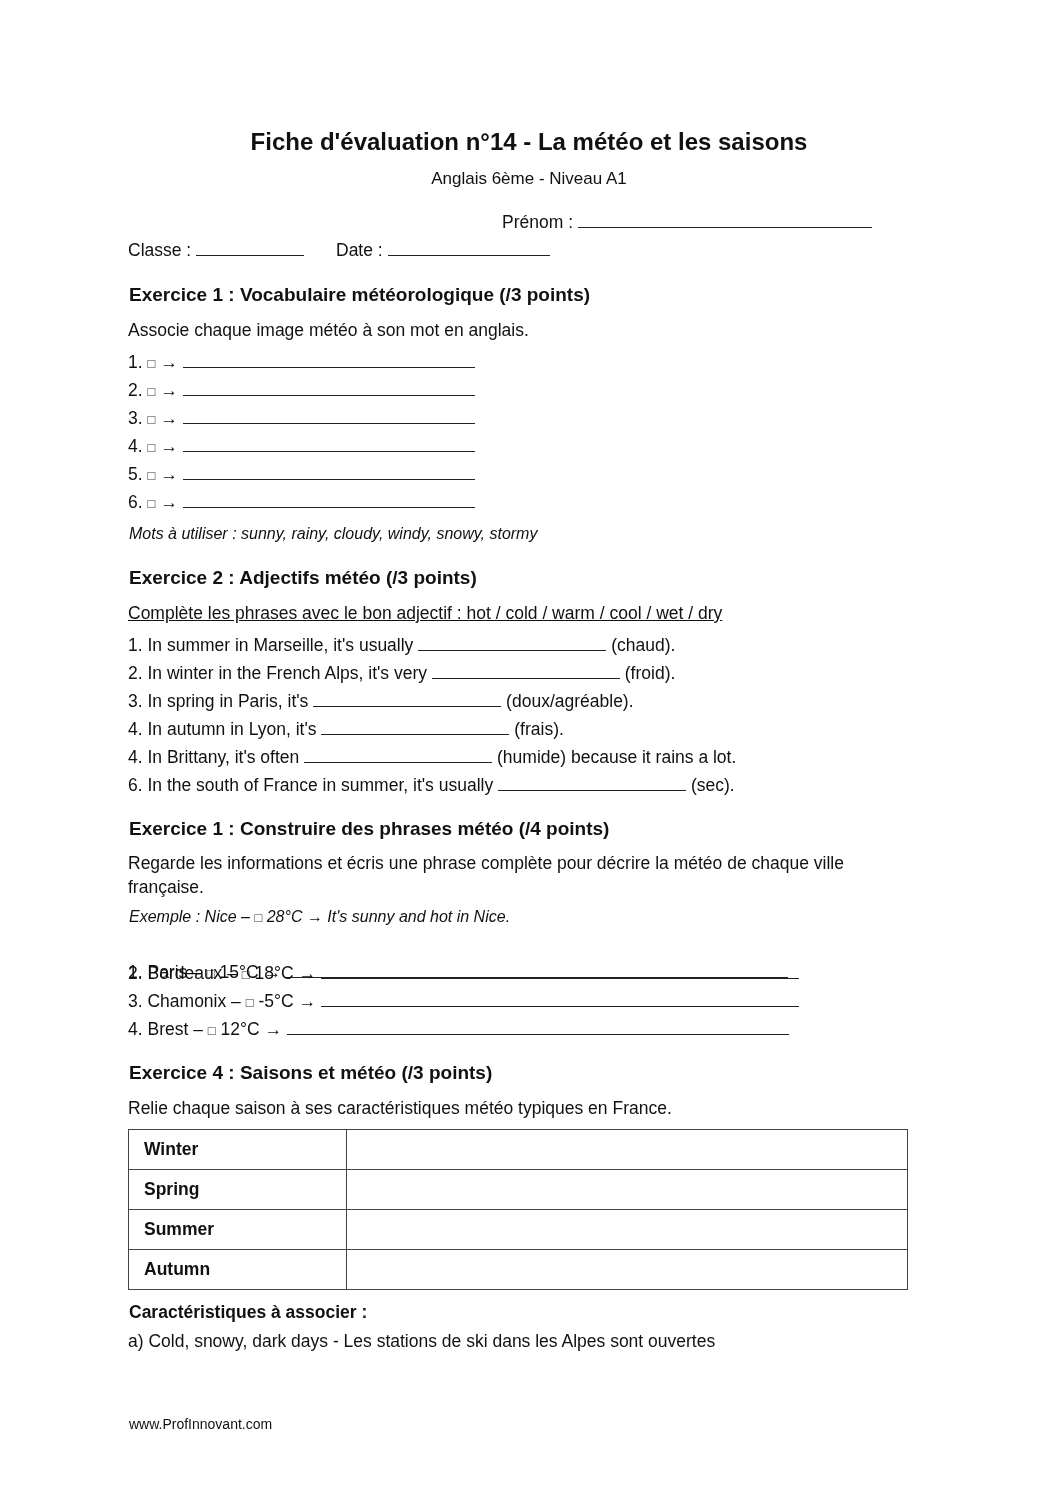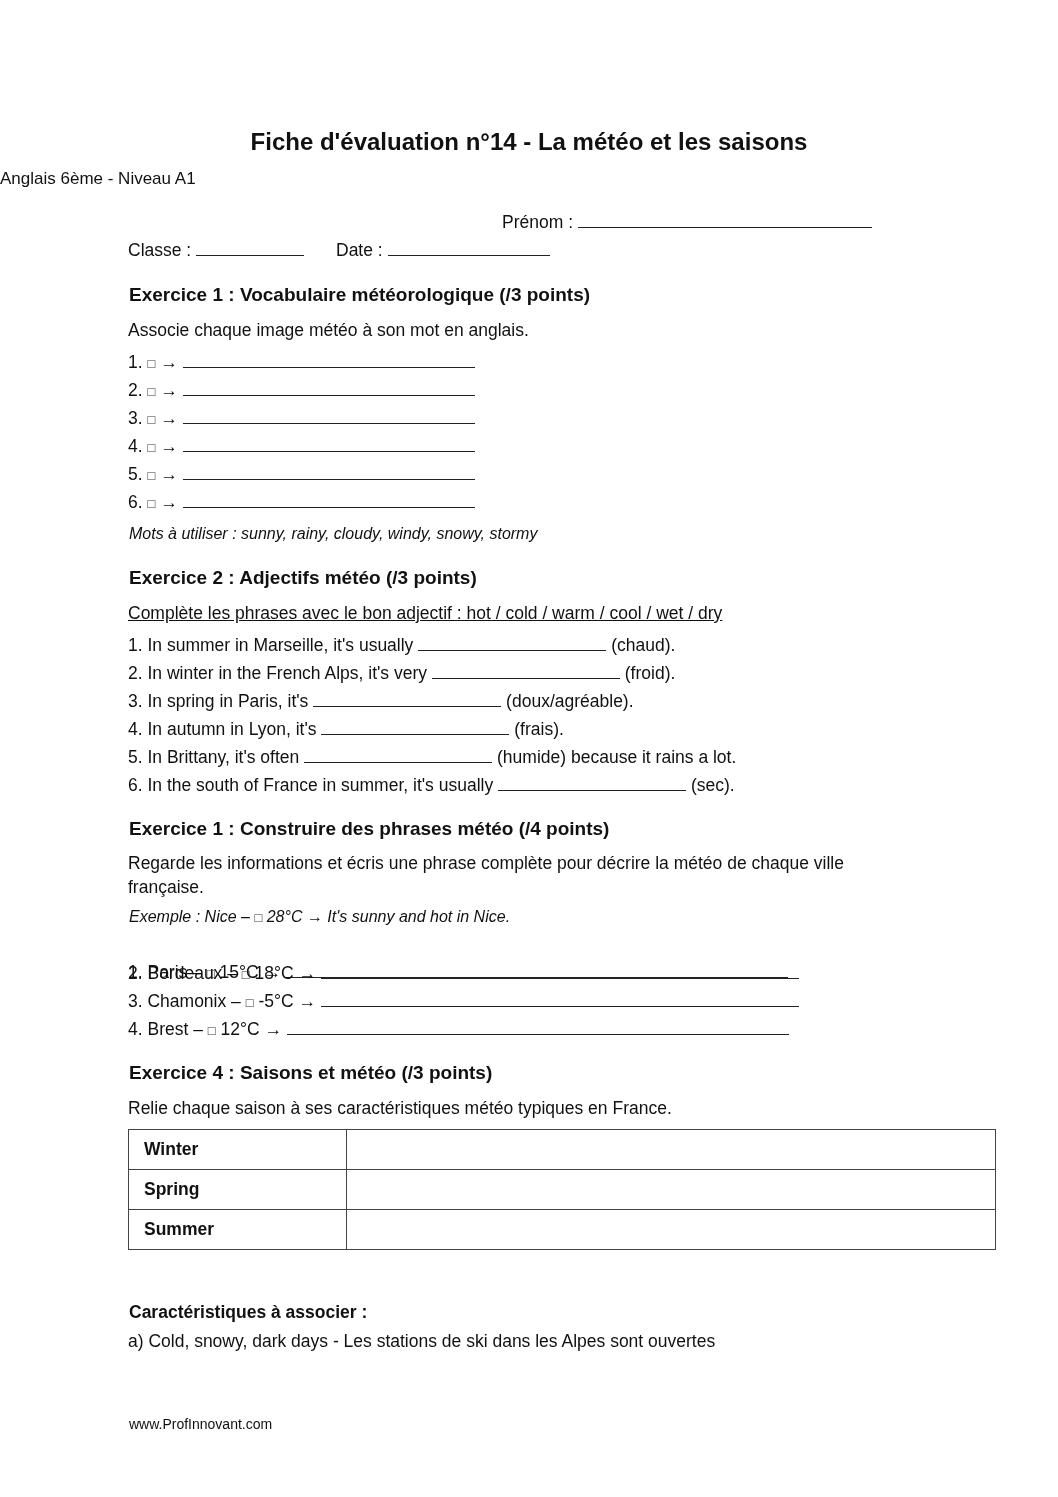--- a/index.html
+++ b/index.html
@@ -3,28 +3,28 @@
 <meta charset="utf-8">
 <style>
   html, body { margin: 0; padding: 0; background: #ffffff; }
   body {
     width: 1058px; height: 1497px; position: relative; overflow: hidden;
     font-family: "Liberation Sans", sans-serif; color: #111111;
   }
   .page { position: absolute; left: 0; top: 0; width: 1058px; height: 1497px; }
   .abs { position: absolute; white-space: nowrap; }
   .title { left: 0; width: 1058px; text-align: center; top: 128px; font-size: 24px; font-weight: bold; }
-  .subtitle { left: 0; width: 1058px; top: 169px; font-size: 17px; }
+  .subtitle { left: 0; width: 1058px; text-align: center; top: 169px; font-size: 17px; }
   .t17 { font-size: 17.5px; }
   .h { font-size: 19px; font-weight: bold; }
   .it { font-style: italic; font-size: 16px; }
   .gl { font-size: 13px; color: #333; }
   .blank { display: inline-block; border-bottom: 1.3px solid #222; height: 1px; vertical-align: baseline; }
   table.seasons {
-    position: absolute; left: 128px; top: 1129px; width: 868px;
+    position: absolute; left: 128px; top: 1129px; width: 780px;
     border-collapse: collapse; font-size: 17.5px;
   }
   table.seasons td { border: 1.3px solid #444; height: 39px; padding: 0; }
   table.seasons td.season { width: 202px; font-weight: bold; padding-left: 15px; }
   .footer { left: 129px; top: 1416px; font-size: 14px; }
 </style>
 </head>
 <body>
 
 <div class="page">
@@ -106,21 +106,21 @@
       <span>3. In spring in Paris, it's</span>
       <span class="blank" style="width:188px;"></span>
       <span>(doux/agréable).</span>
     </div>
     <div class="abs t17" style="left:128px; top:719px;">
       <span>4. In autumn in Lyon, it's</span>
       <span class="blank" style="width:188px;"></span>
       <span>(frais).</span>
     </div>
     <div class="abs t17" style="left:128px; top:747px;">
-      <span>5. In Brittany, it's often</span>
+      <span>4. In Brittany, it's often</span>
       <span class="blank" style="width:188px;"></span>
       <span>(humide) because it rains a lot.</span>
     </div>
     <div class="abs t17" style="left:128px; top:775px;">
       <span>6. In the south of France in summer, it's usually</span>
       <span class="blank" style="width:188px;"></span>
       <span>(sec).</span>
     </div>
   </div>
 
@@ -177,20 +177,24 @@
       <td></td>
     </tr>
     <tr>
       <td class="season">Spring</td>
       <td></td>
     </tr>
     <tr>
       <td class="season">Summer</td>
       <td></td>
     </tr>
+    <tr>
+      <td class="season">Autumn</td>
+      <td></td>
+    </tr>
   </tbody>
     </table>
 
   <div class="abs t17" style="left:129px; top:1302px; font-weight:bold;">Caractéristiques à associer :</div>
   <div class="abs t17" style="left:128px; top:1331px;">a) Cold, snowy, dark days - Les stations de ski dans les Alpes sont ouvertes</div>
 
   <div class="abs footer">www.ProfInnovant.com</div>
 </div>
 
 </body></html>

